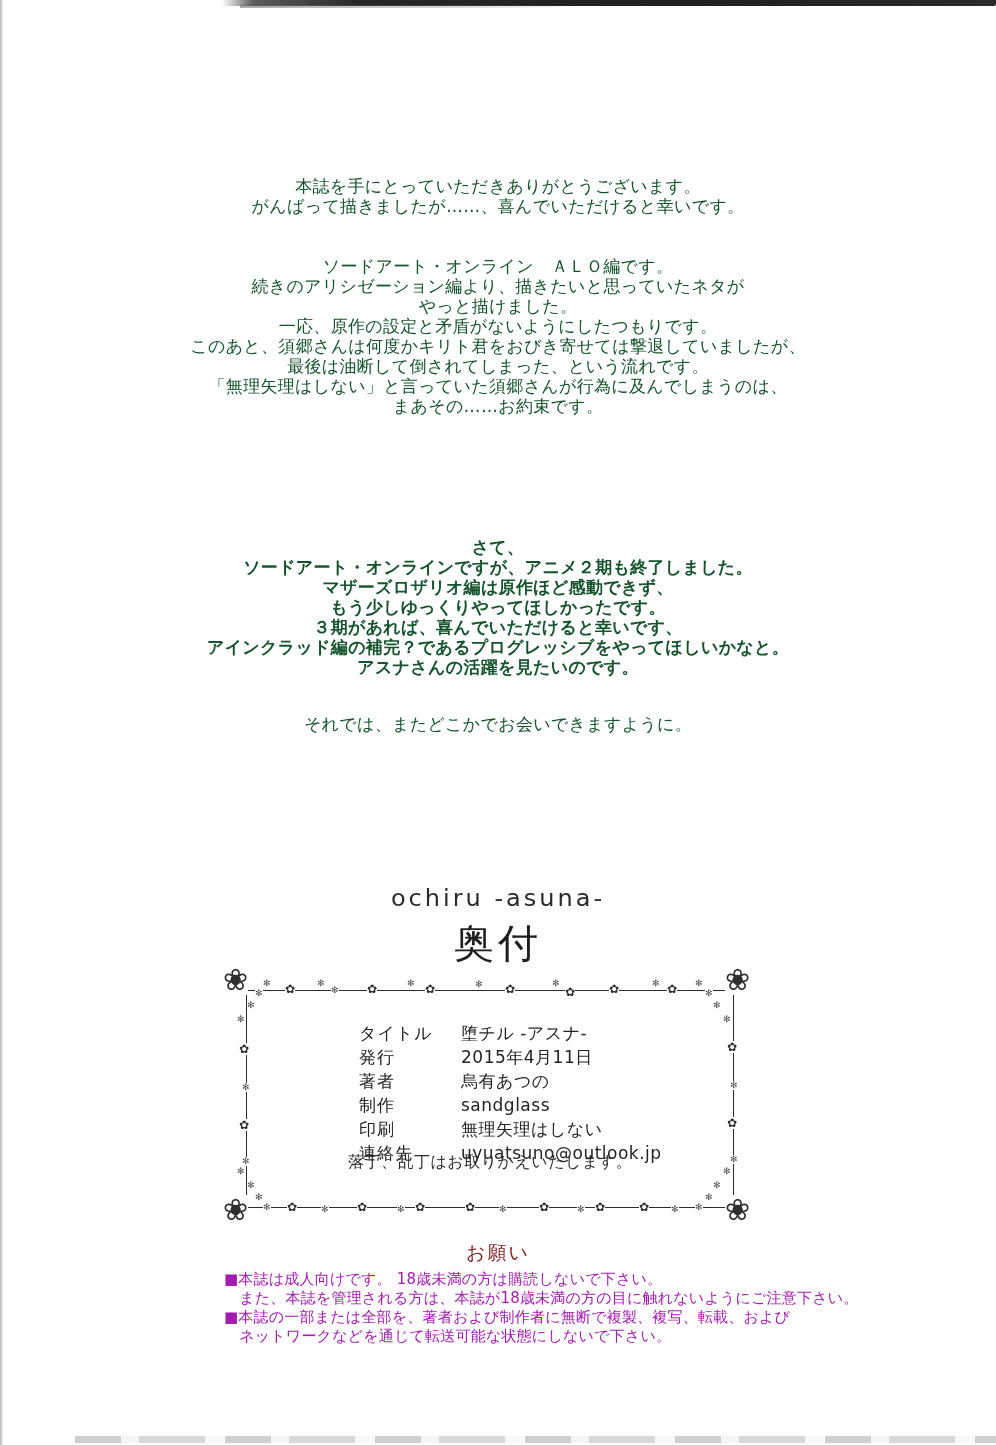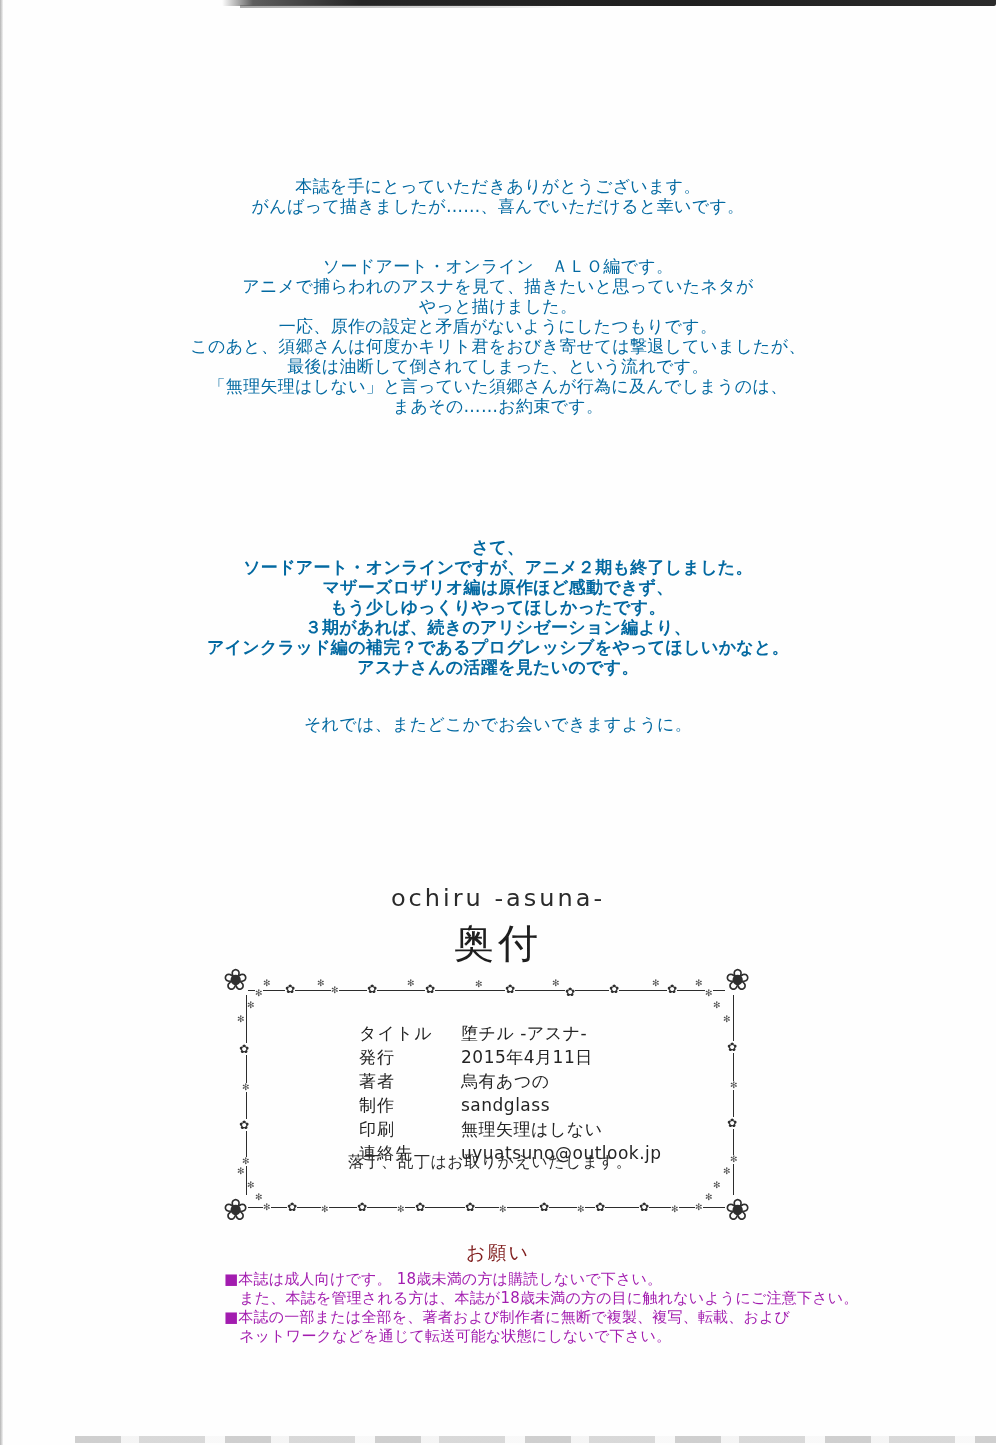--- a/index.html
+++ b/index.html
@@ -32,21 +32,21 @@
     background:repeating-linear-gradient(to right,
       rgba(150,150,150,.45) 0 46px, rgba(190,190,190,.15) 46px 64px,
       rgba(160,160,160,.4) 64px 130px, rgba(200,200,200,.1) 130px 150px);
   }
   
   .af-block{
     position:absolute; left:0; width:100%;
     text-align:center;
     font-size:17px; line-height:20px;
     letter-spacing:.3px;
-    color:#0369a1;
+    color:#14532d;
   }
   .af-block .ln{ display:block; white-space:pre; }
   .b1{ top:176px; }
   .b2{ top:256px; }
   .b3{ top:438px; }
   .b4{ top:537px;font-weight:bold; }
   .b5{ top:714px; }
   
   .script-title{
     position:absolute; top:884px; left:0; width:100%;
@@ -101,36 +101,36 @@
   <div class="artifact-left"></div>
   <div class="artifact-bottom"></div>
 
   <div class="af-block b1">
     <span class="ln">本誌を手にとっていただきありがとうございます。</span>
     <span class="ln">がんばって描きましたが……、喜んでいただけると幸いです。</span>
   </div>
 
   <div class="af-block b2">
     <span class="ln">ソードアート・オンライン　ＡＬＯ編です。</span>
-    <span class="ln">アニメで捕らわれのアスナを見て、描きたいと思っていたネタが</span>
+    <span class="ln">続きのアリシゼーション編より、描きたいと思っていたネタが</span>
     <span class="ln">やっと描けました。</span>
     <span class="ln">一応、原作の設定と矛盾がないようにしたつもりです。</span>
     <span class="ln">このあと、須郷さんは何度かキリト君をおびき寄せては撃退していましたが、</span>
     <span class="ln">最後は油断して倒されてしまった、という流れです。</span>
     <span class="ln">「無理矢理はしない」と言っていた須郷さんが行為に及んでしまうのは、</span>
     <span class="ln">まあその……お約束です。</span>
   </div>
 
 
   <div class="af-block b4">
     <span class="ln">さて、</span>
     <span class="ln">ソードアート・オンラインですが、アニメ２期も終了しました。</span>
     <span class="ln">マザーズロザリオ編は原作ほど感動できず、</span>
     <span class="ln">もう少しゆっくりやってほしかったです。</span>
-    <span class="ln">３期があれば、続きのアリシゼーション編より、</span>
+    <span class="ln">３期があれば、喜んでいただけると幸いです、</span>
     <span class="ln">アインクラッド編の補完？であるプログレッシブをやってほしいかなと。</span>
     <span class="ln">アスナさんの活躍を見たいのです。</span>
   </div>
 
   <div class="af-block b5">
     <span class="ln">それでは、またどこかでお会いできますように。</span>
   </div>
 
   <div class="script-title">ochiru -asuna-</div>
   <div class="okuzuke">奥付</div>

